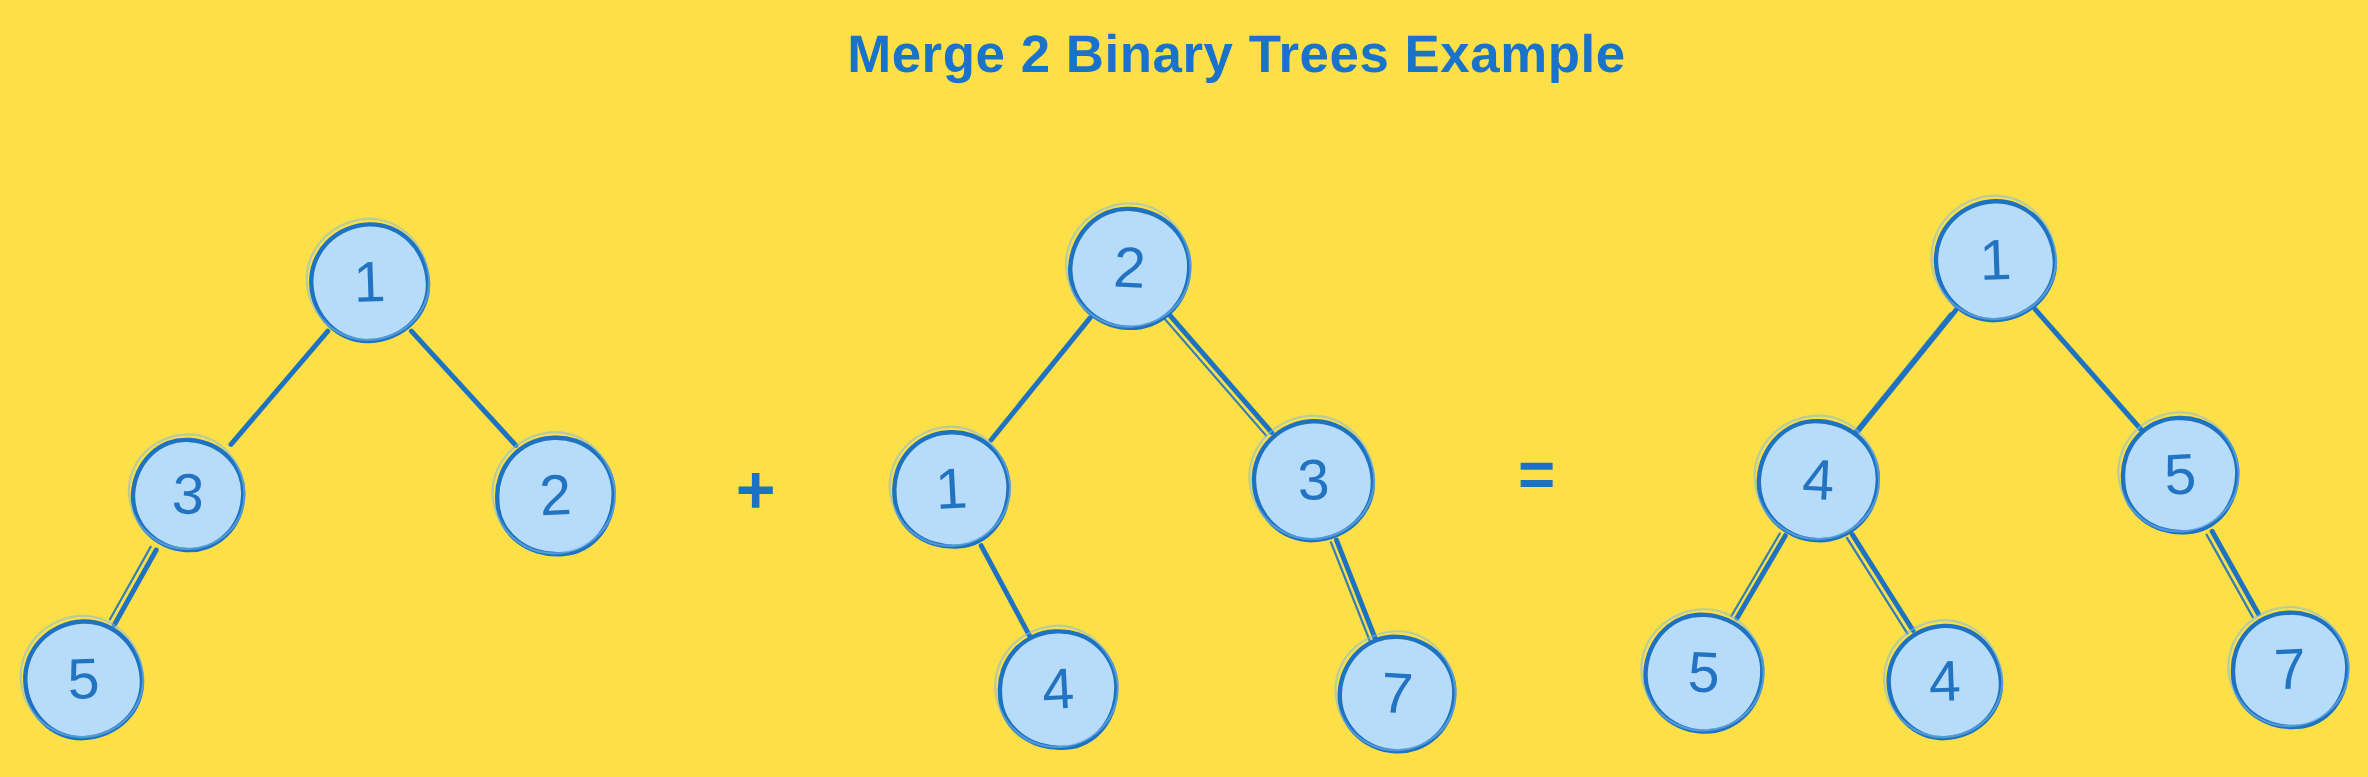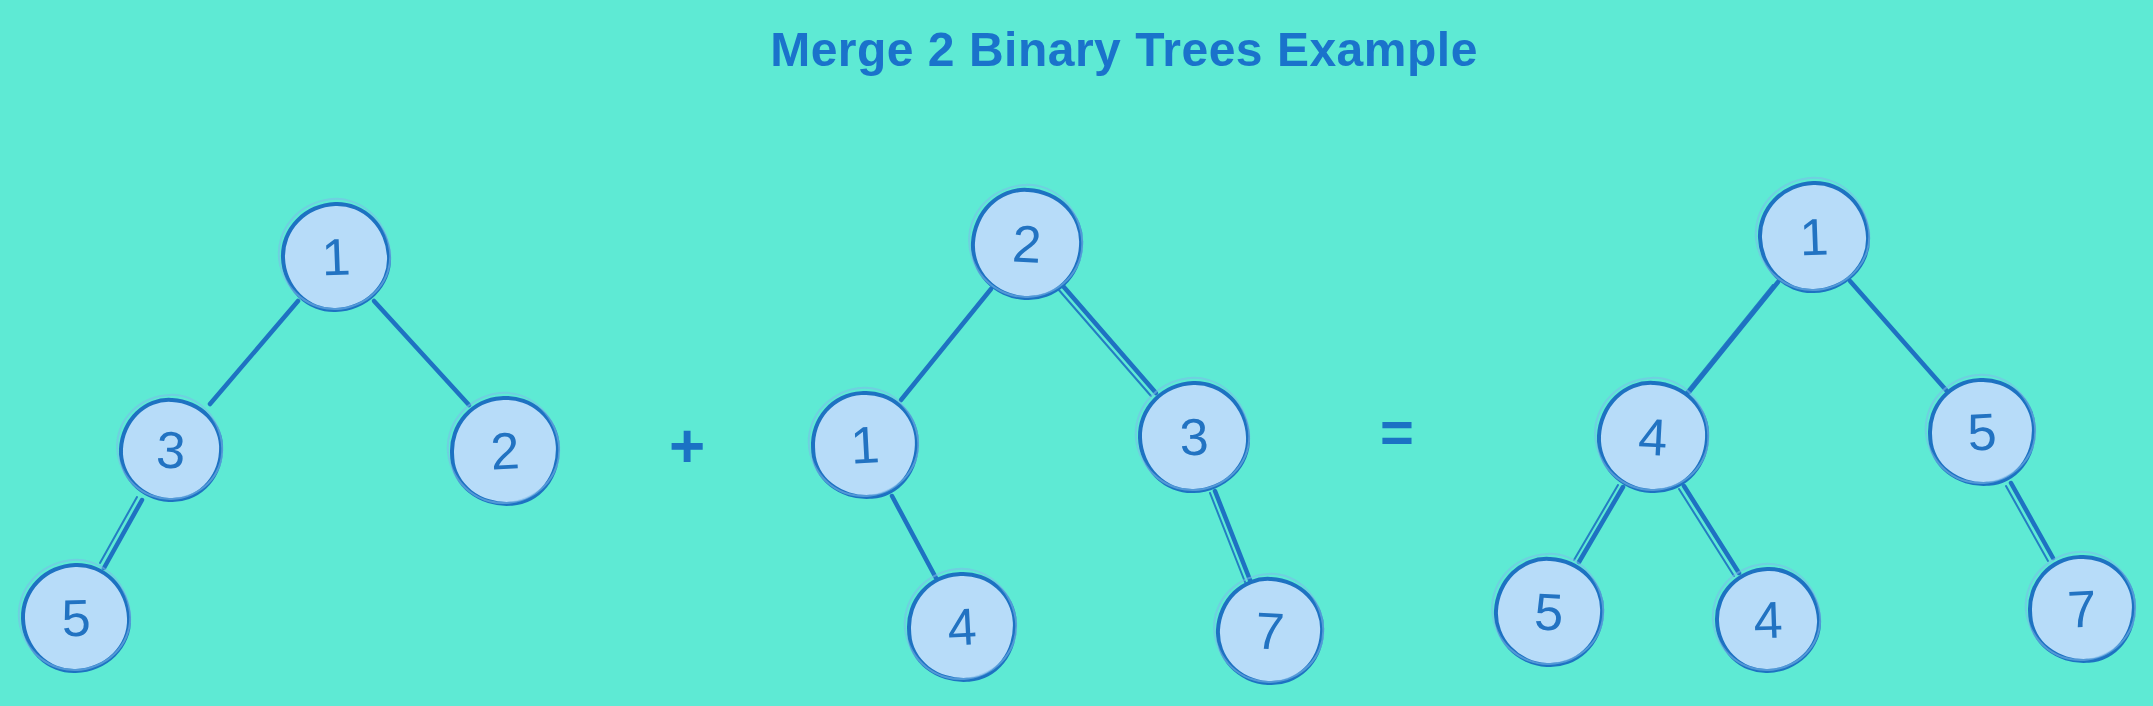--- a/index.html
+++ b/index.html
@@ -1,19 +1,19 @@
 <!DOCTYPE html>
 <html><head>
 <meta charset="utf-8">
 <style>
   html,body{margin:0;padding:0;background:#fff;}
   #stage{
     position:relative;
     width:2153px;height:706px;
-    background:#5eead4;
+    background:#fde047;
     font-family:"Liberation Sans", sans-serif;
     overflow:hidden;
   }
   .title{
     position:absolute;
     left:1124px;top:22px;
     transform:translateX(-50%);
     font-size:48px;
     font-weight:700;
     color:#1a73cb;

